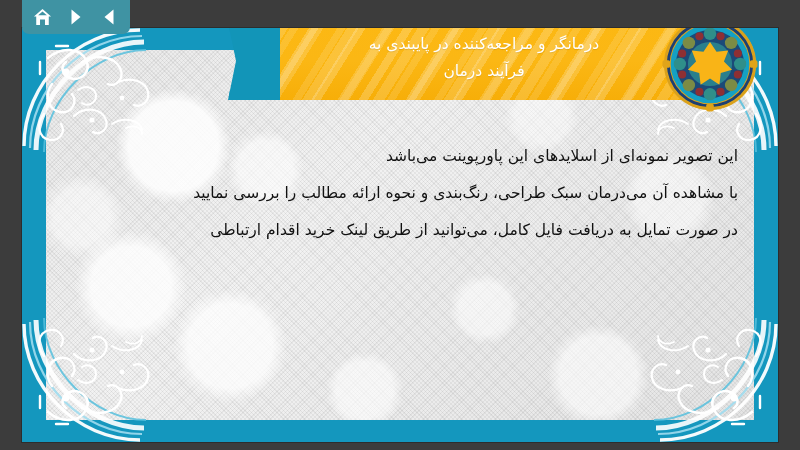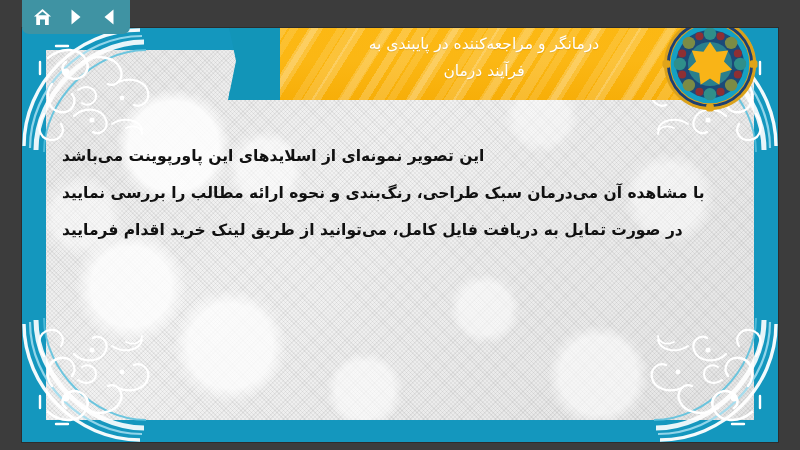--- a/index.html
+++ b/index.html
@@ -103,25 +103,25 @@
 
   
   .medallion{
     position:absolute;left:660px;top:16px;width:96px;height:96px;z-index:50;
     border-radius:50%;
   }
 
   
   .bodytext{
     position:absolute;left:40px;right:40px;top:110px;
-    direction:rtl;text-align:left;
+    direction:rtl;text-align:right;
     color:#111;
     font-size:15.5px;line-height:37px;
     z-index:30;
-    font-weight:700;
+    font-weight:400;
   }
   .bodytext div{white-space:nowrap;}
 </style>
 </head>
 <body>
 
 <div id="stage">
 
   <div class="navbar">
     <div class="navbtn" title="Back">
@@ -227,17 +227,17 @@
           <rect x="46" y="91.5" width="8" height="8" rx="2"></rect>
           <rect x="0.5" y="46" width="8" height="8" rx="2"></rect>
           <rect x="91.5" y="46" width="8" height="8" rx="2"></rect>
         </g>
       </svg>
     </div>
 
     <div class="bodytext">
       <div>این تصویر نمونه‌ای از اسلایدهای این پاورپوینت می‌باشد</div>
       <div>با مشاهده آن می‌درمان سبک طراحی، رنگ‌بندی و نحوه ارائه مطالب را بررسی نمایید</div>
-      <div>در صورت تمایل به دریافت فایل کامل، می‌توانید از طریق لینک خرید اقدام فرمایید</div>
+      <div>در صورت تمایل به دریافت فایل کامل، می‌توانید از طریق لینک خرید اقدام ارتباطی</div>
     </div>
 
   </div>
 </div>
 
 </body></html>

